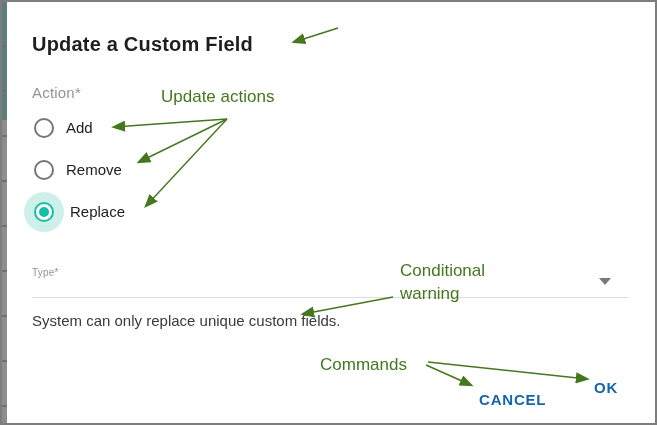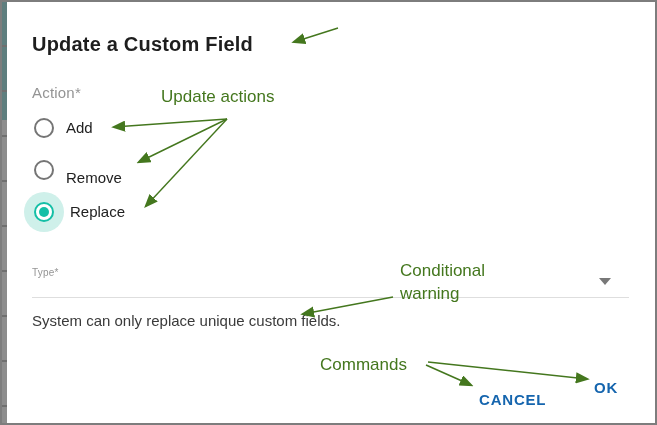--- a/index.html
+++ b/index.html
@@ -153,21 +153,21 @@
 
     <div class="field-label action-label">Action*</div>
 
     <div class="radio-row">
       <span class="radio-circle" style="left:32px; top:116px;"></span>
       <span class="radio-label" style="left:64px; top:117px;text-align:center;">Add</span>
     </div>
 
     <div class="radio-row">
       <span class="radio-circle" style="left:32px; top:158px;"></span>
-      <span class="radio-label" style="left:64px; top:159px;margin-top:8px;">Remove</span>
+      <span class="radio-label" style="left:64px; top:159px;">Remove</span>
     </div>
 
     <div class="radio-row">
       <span class="radio-halo" style="left:22px; top:190px;"></span>
       <span class="radio-circle checked" style="left:32px; top:200px;"></span>
       <span class="radio-label" style="left:68px; top:201px;">Replace</span>
     </div>
 
     <div class="type-select">
       <span class="caret-down"></span>

